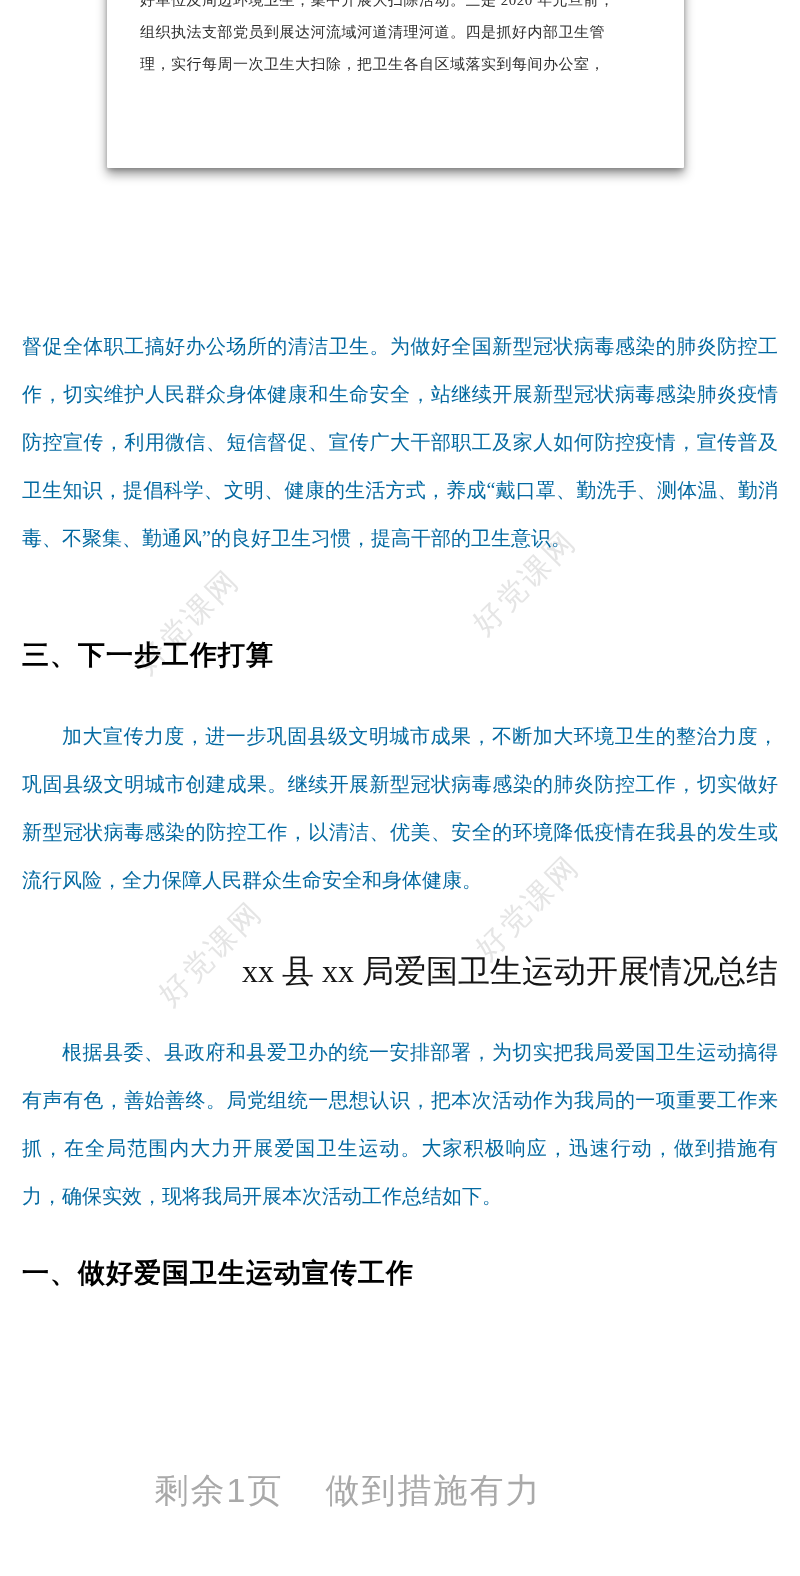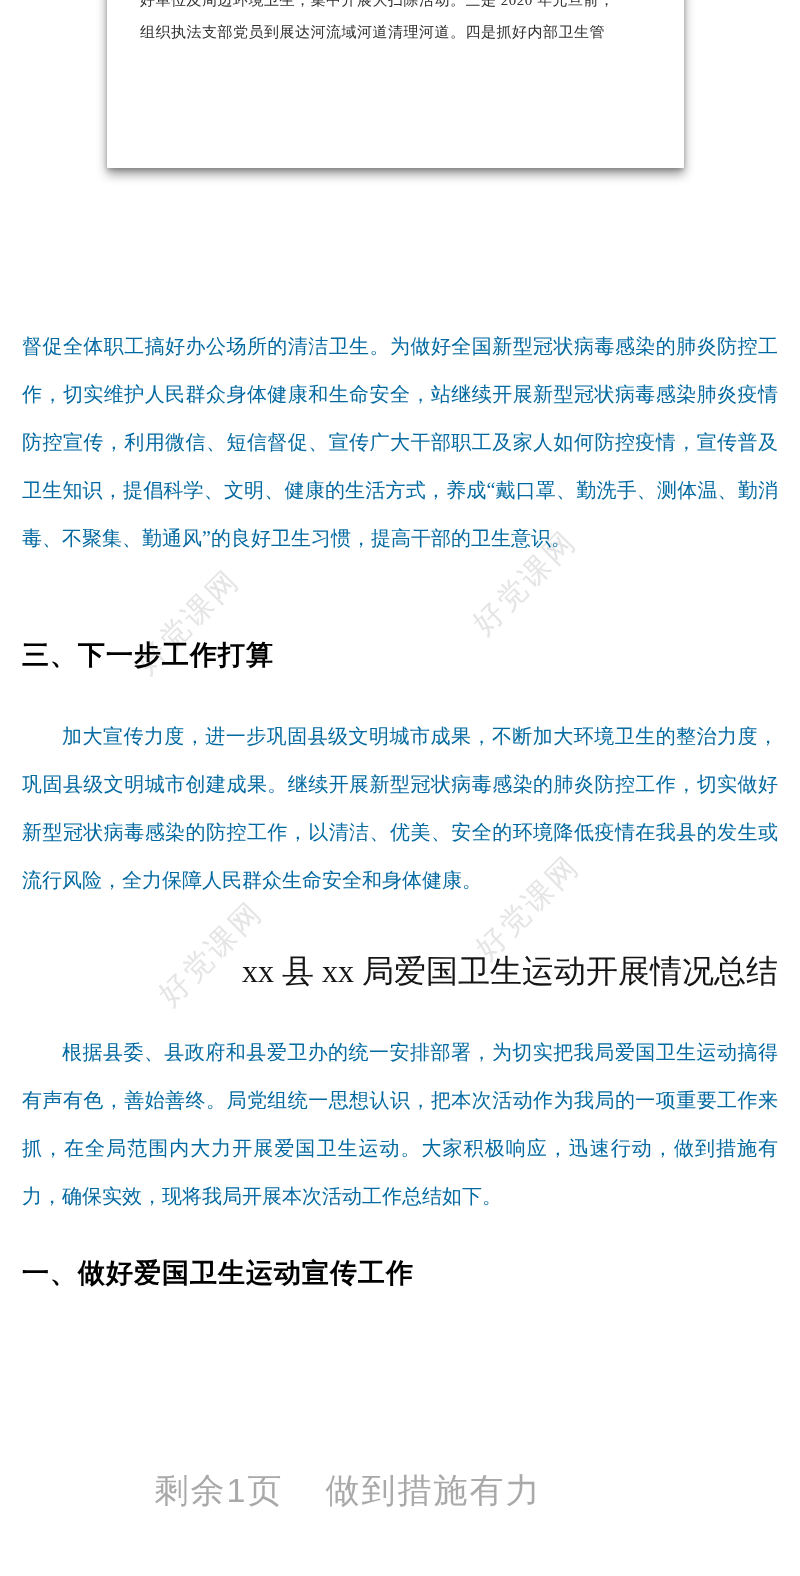--- a/index.html
+++ b/index.html
@@ -101,20 +101,21 @@
   }
 </style>
 </head>
 <body>
 
 <div class="canvas">
 
   <div class="prev-card">
     <div class="card-line">好单位及周边环境卫生，集中开展大扫除活动。三是 2020 年元旦前，</div>
     <div class="card-line">组织执法支部党员到展达河流域河道清理河道。四是抓好内部卫生管</div>
+    <div class="card-line">理，实行每周一次卫生大扫除，把卫生各自区域落实到每间办公室，</div>
   </div>
 
   <div class="wm wm1">好党课网</div>
   <div class="wm wm2">好党课网</div>
   <div class="wm wm3">好党课网</div>
   <div class="wm wm4">好党课网</div>
 
   <div class="doc-block para" style="top:322px;">督促全体职工搞好办公场所的清洁卫生。为做好全国新型冠状病毒感染的肺炎防控工作，切实维护人民群众身体健康和生命安全，站继续开展新型冠状病毒感染肺炎疫情防控宣传，利用微信、短信督促、宣传广大干部职工及家人如何防控疫情，宣传普及卫生知识，提倡科学、文明、健康的生活方式，养成“戴口罩、勤洗手、测体温、勤消毒、不聚集、勤通风”的良好卫生习惯，提高干部的卫生意识。</div>
 
   <div class="doc-block para indent" style="top:712px;">加大宣传力度，进一步巩固县级文明城市成果，不断加大环境卫生的整治力度，巩固县级文明城市创建成果。继续开展新型冠状病毒感染的肺炎防控工作，切实做好新型冠状病毒感染的防控工作，以清洁、优美、安全的环境降低疫情在我县的发生或流行风险，全力保障人民群众生命安全和身体健康。</div>

